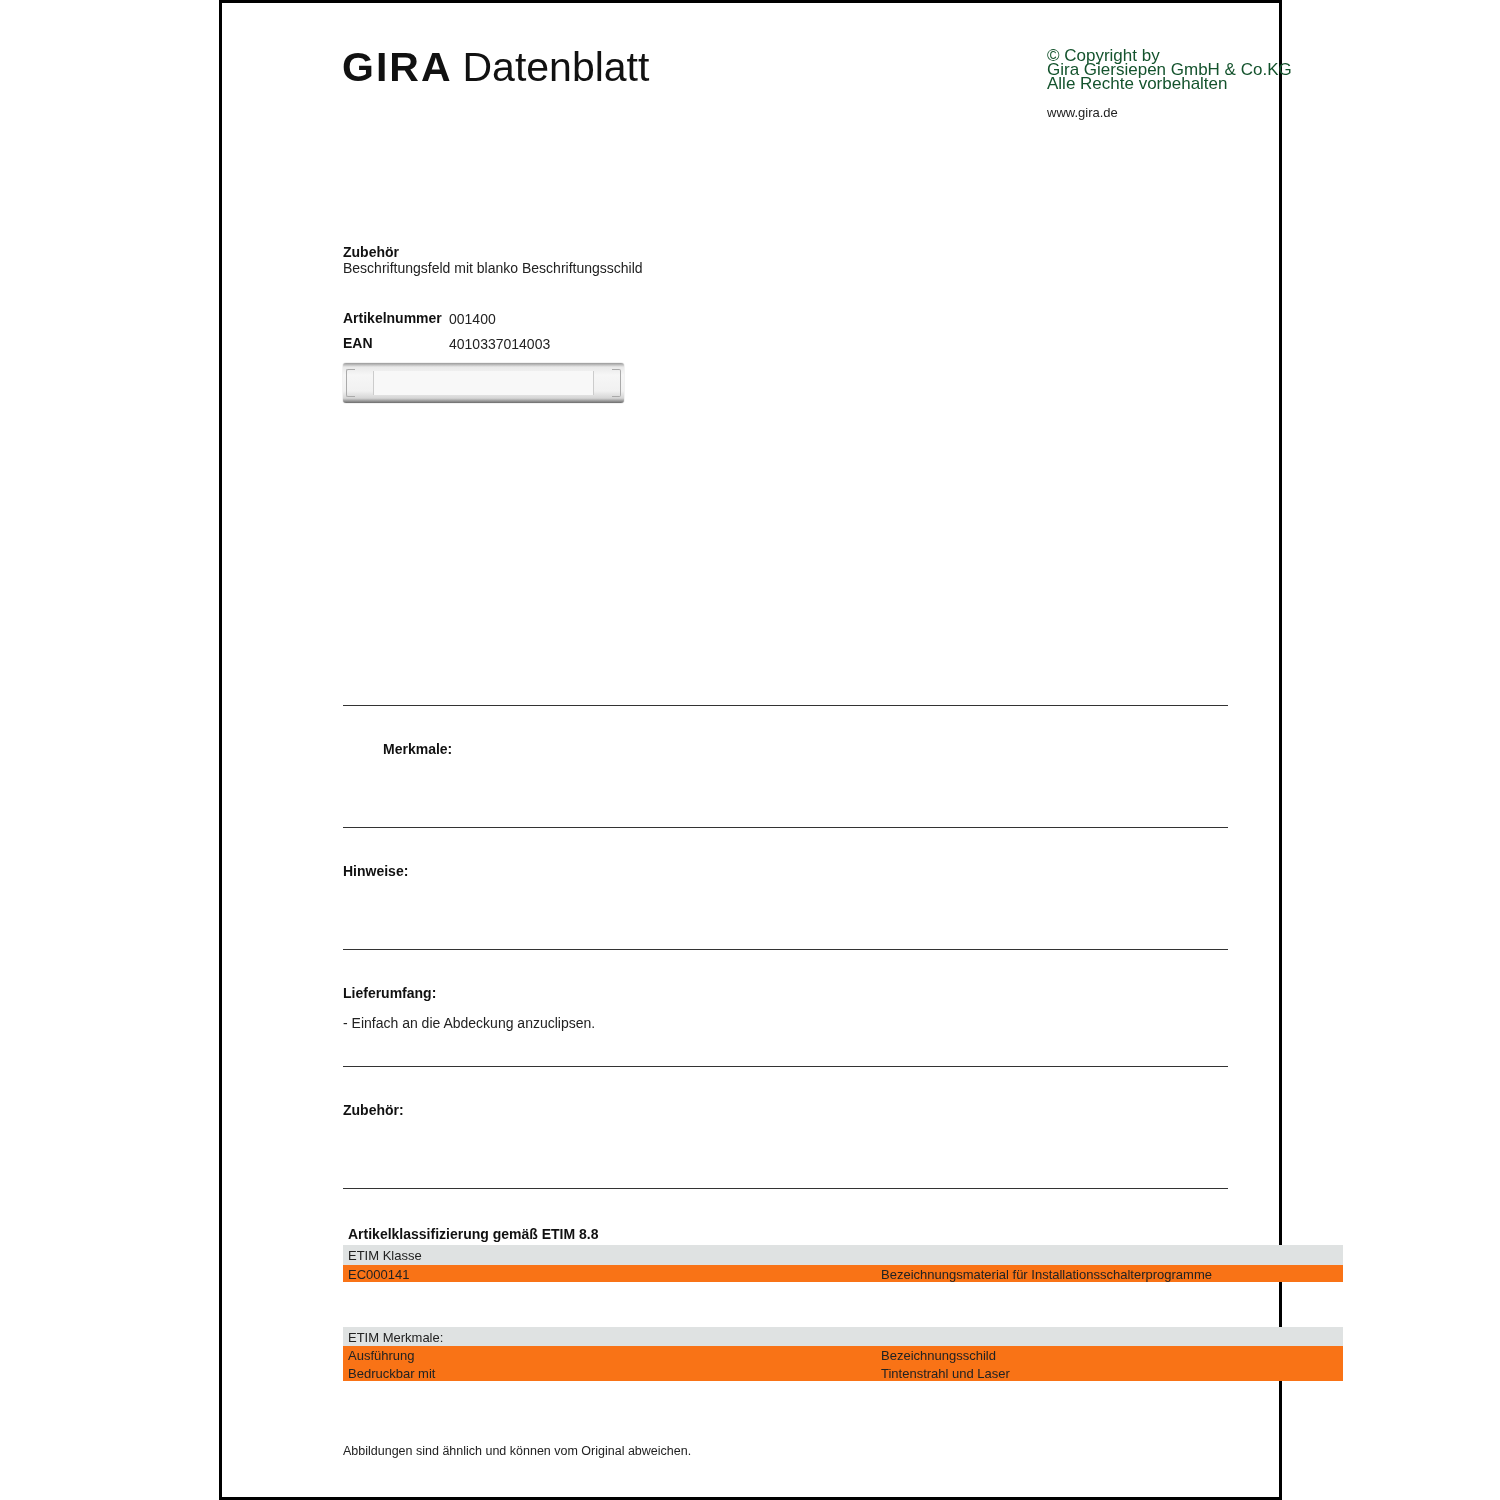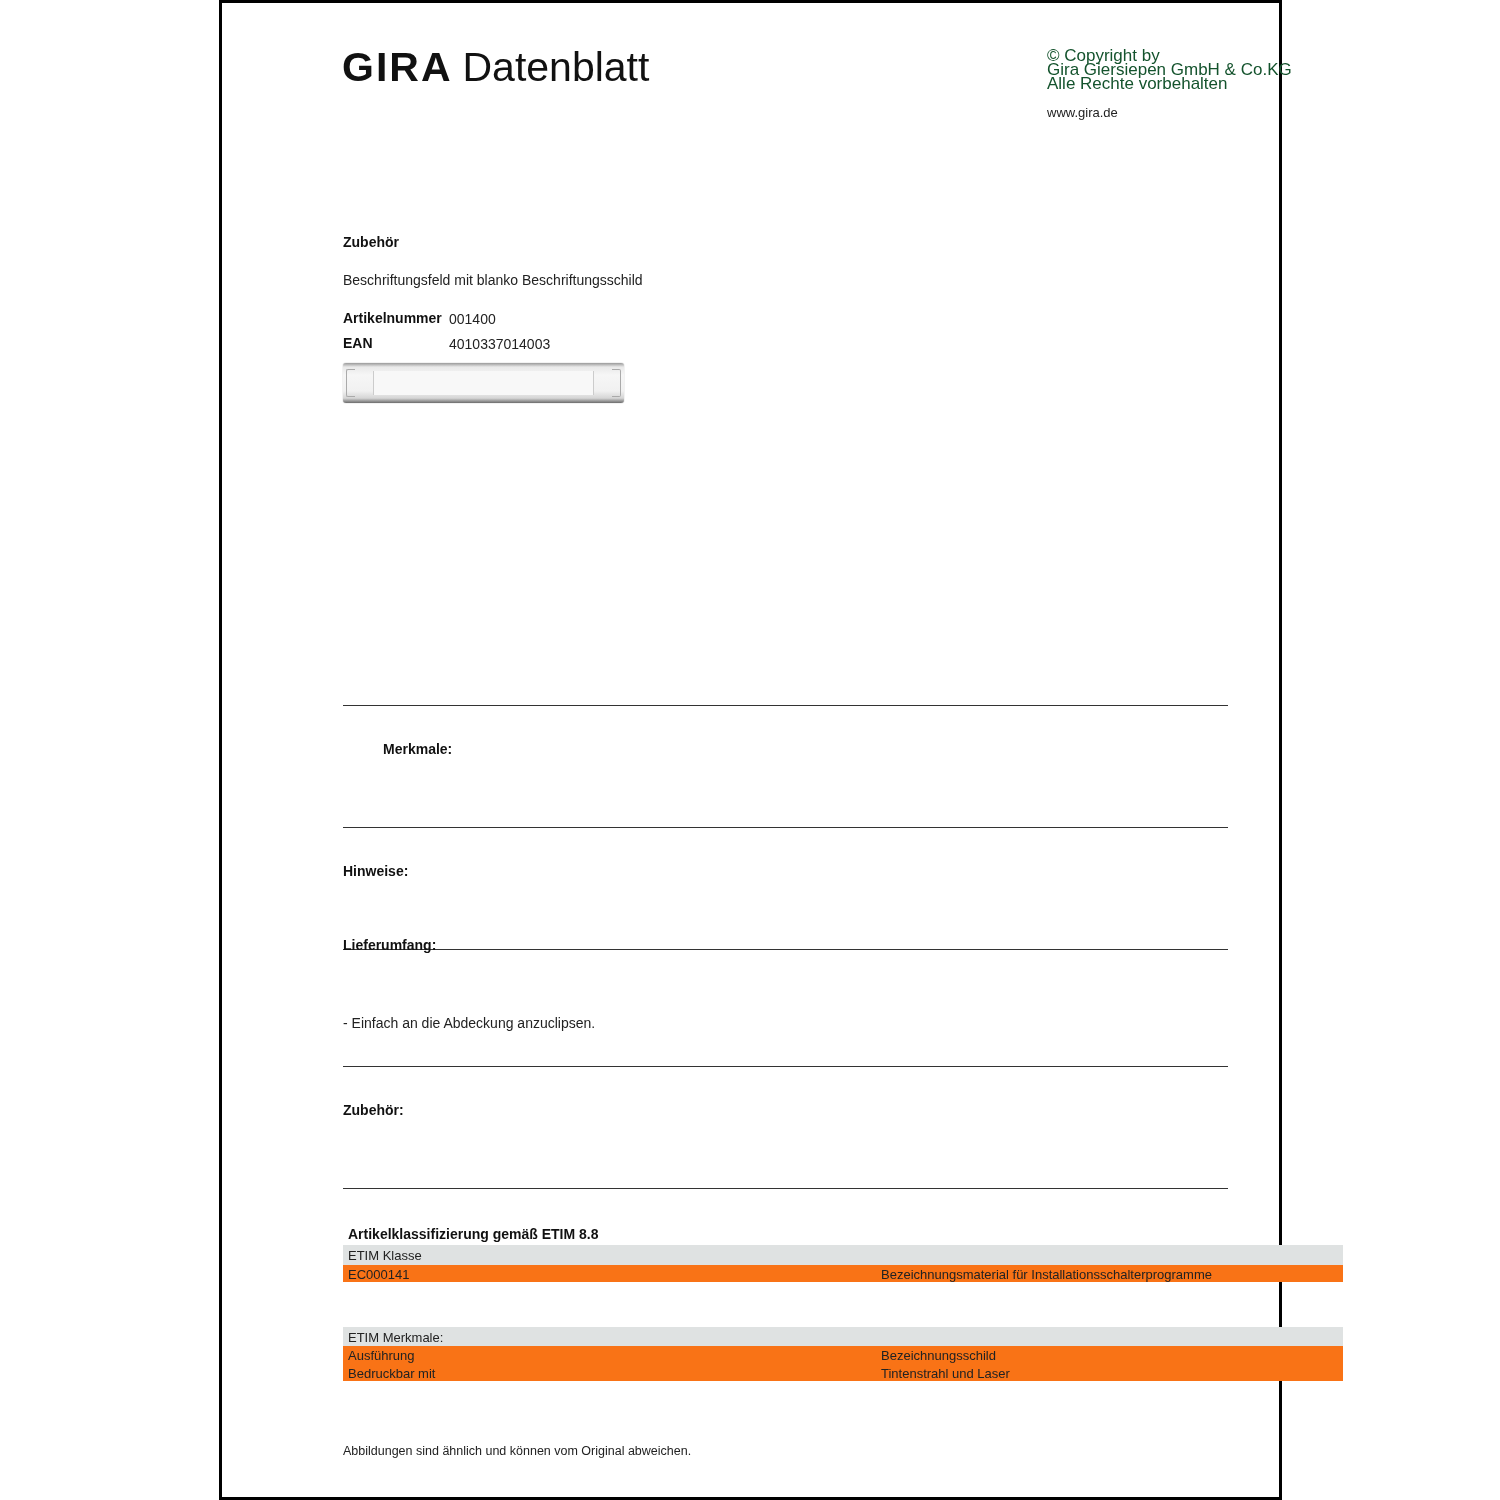--- a/index.html
+++ b/index.html
@@ -39,43 +39,43 @@
   <span class="brand">GIRA</span><span class="sub">Datenblatt</span>
 </div>
 
 <div class="abs copyright">
   <div>© Copyright by</div>
   <div>Gira Giersiepen GmbH &amp; Co.KG</div>
   <div>Alle Rechte vorbehalten</div>
 </div>
 <div class="abs web">www.gira.de</div>
 
-<div class="abs label-b" style="left:343px; top:234px;">Zubehör</div>
-<div class="abs text-n" style="left:343px; top:272px;">Beschriftungsfeld mit blanko Beschriftungsschild</div>
+<div class="abs label-b" style="left:343px; top:244px;">Zubehör</div>
+<div class="abs text-n" style="left:343px; top:260px;">Beschriftungsfeld mit blanko Beschriftungsschild</div>
 
 <div class="abs label-b" style="left:343px; top:310px;">Artikelnummer</div>
 <div class="abs text-n" style="left:449px; top:311px;">001400</div>
 
 <div class="abs label-b" style="left:343px; top:335px;">EAN</div>
 <div class="abs text-n" style="left:449px; top:336px;">4010337014003</div>
 
 <div class="abs product" title="Beschriftungsschild product image">
   <div class="endl"></div>
   <div class="inner"></div>
   <div class="endr"></div>
 </div>
 
 <div class="hr" style="top:705px;"></div>
 <div class="abs label-b" style="left:343px; top:741px;padding-left:40px;">Merkmale:</div>
 
 <div class="hr" style="top:827px;"></div>
 <div class="abs label-b" style="left:343px; top:863px;">Hinweise:</div>
 
 <div class="hr" style="top:949px;"></div>
-<div class="abs label-b" style="left:343px; top:937px;">Lieferumfang:</div>
+<div class="abs label-b" style="left:343px; top:985px;">Lieferumfang:</div>
 <div class="abs text-n" style="left:343px; top:1015px;">- Einfach an die Abdeckung anzuclipsen.</div>
 
 <div class="hr" style="top:1066px;"></div>
 <div class="abs label-b" style="left:343px; top:1102px;">Zubehör:</div>
 
 <div class="hr" style="top:1188px;"></div>
 
 <div class="abs etim-title">Artikelklassifizierung gemäß ETIM 8.8</div>
 
 <div class="trow bg-head" style="top:1245px; height:20px;">

